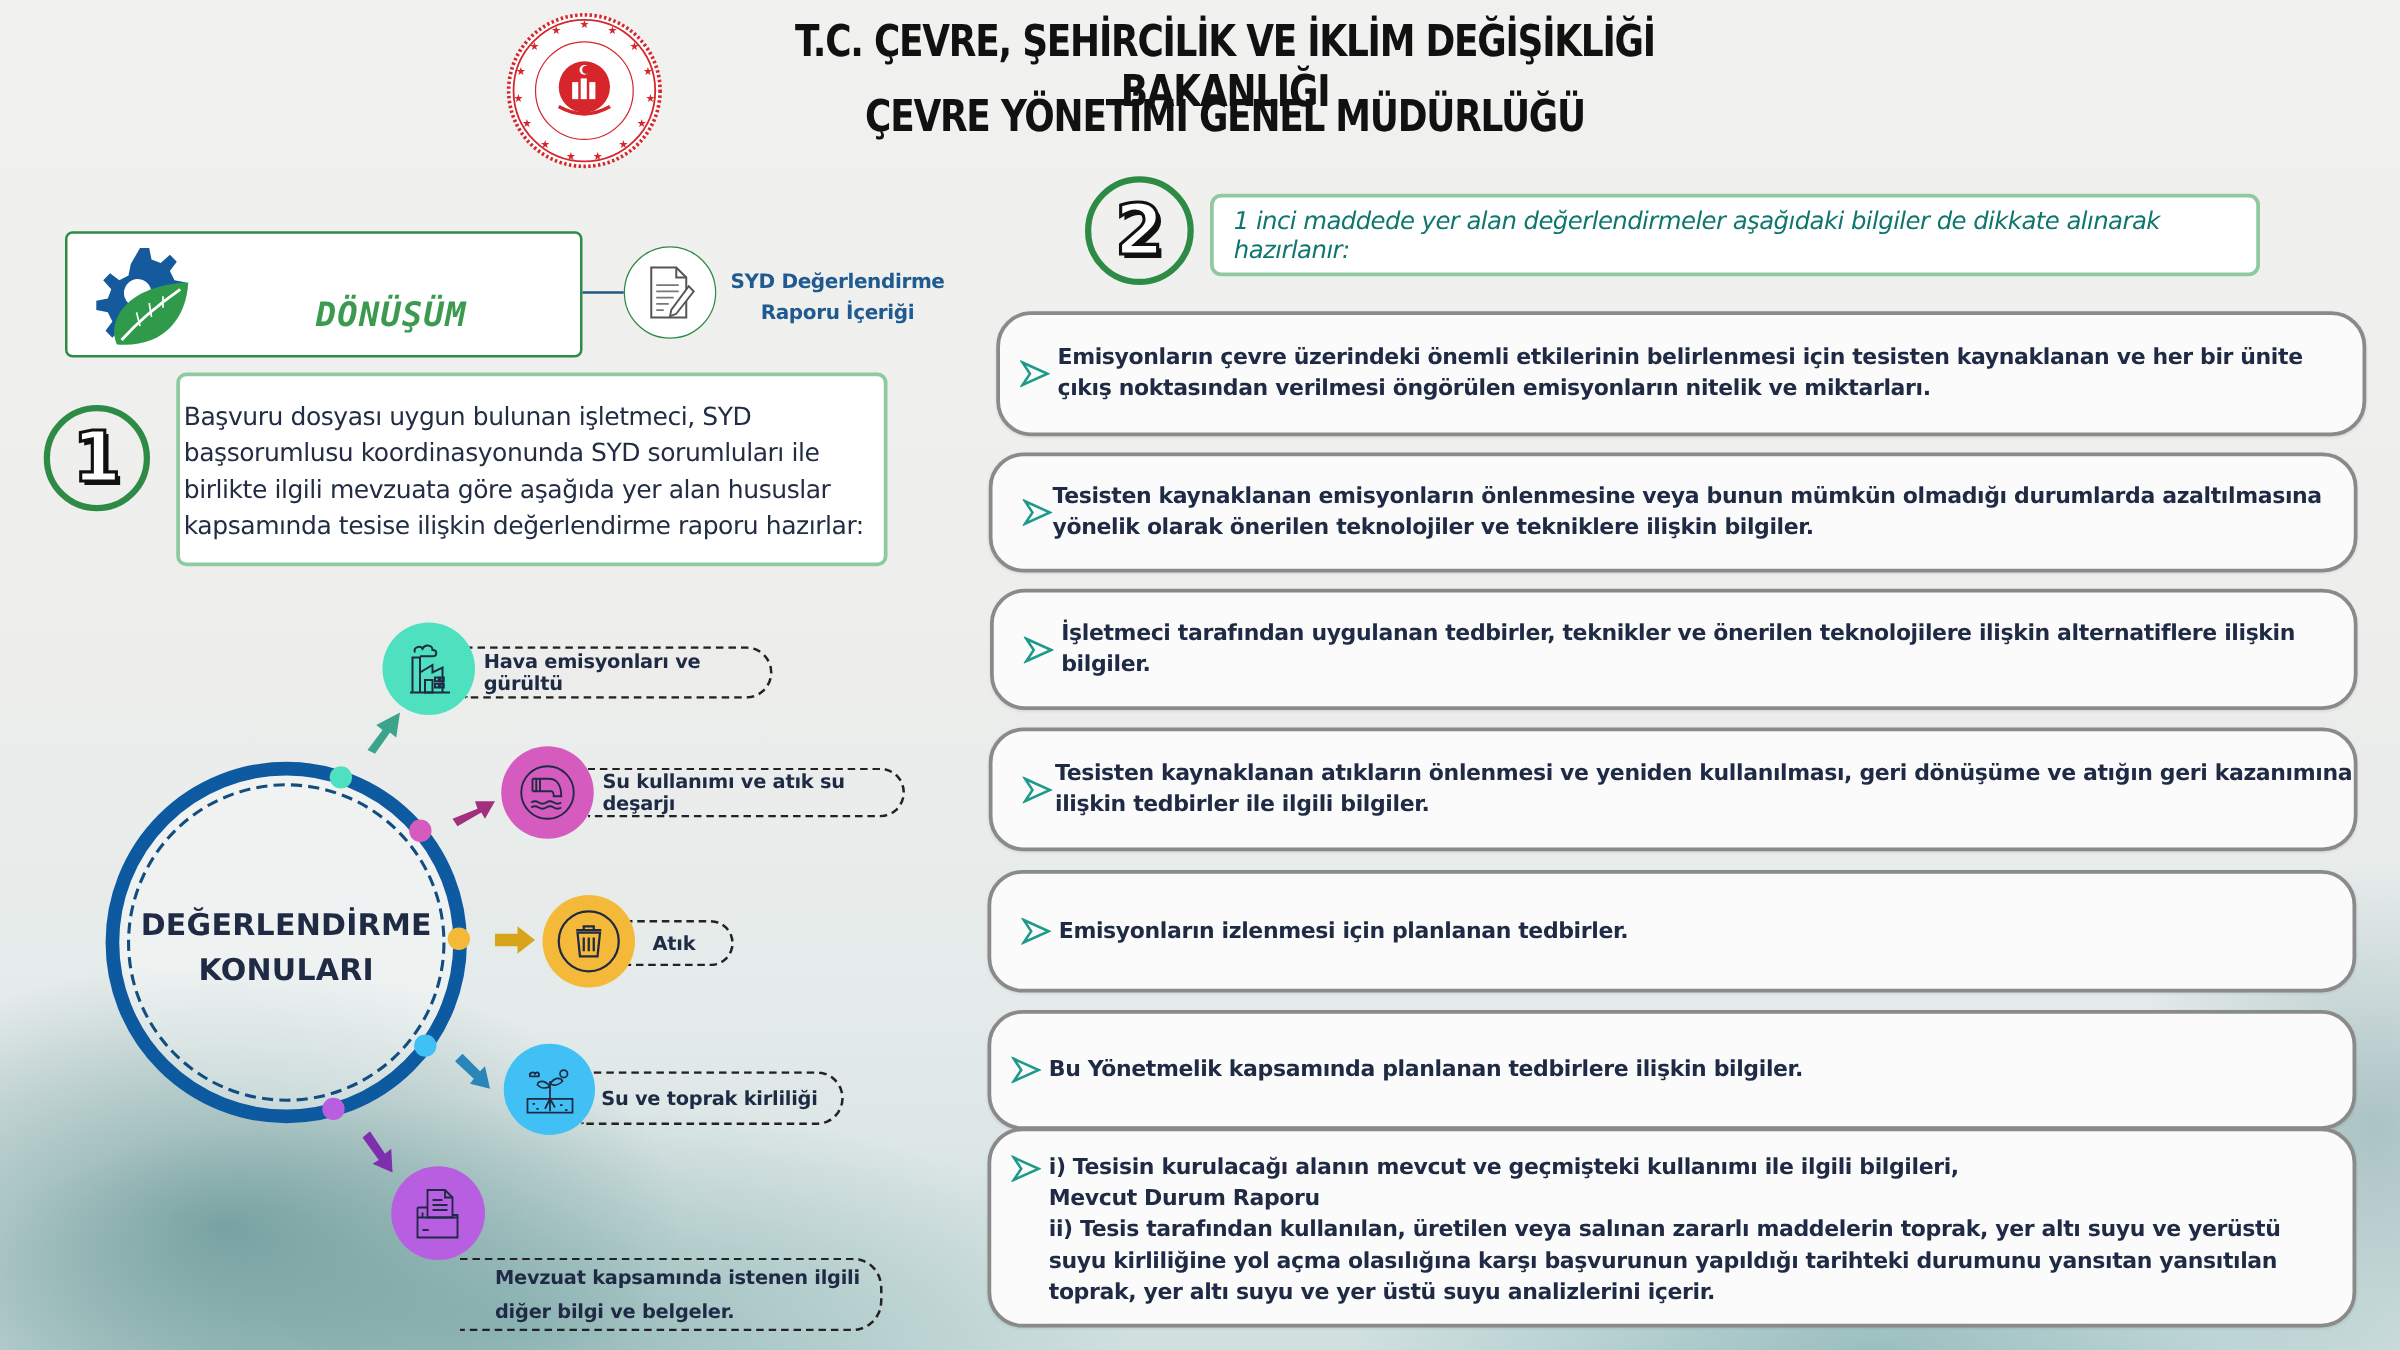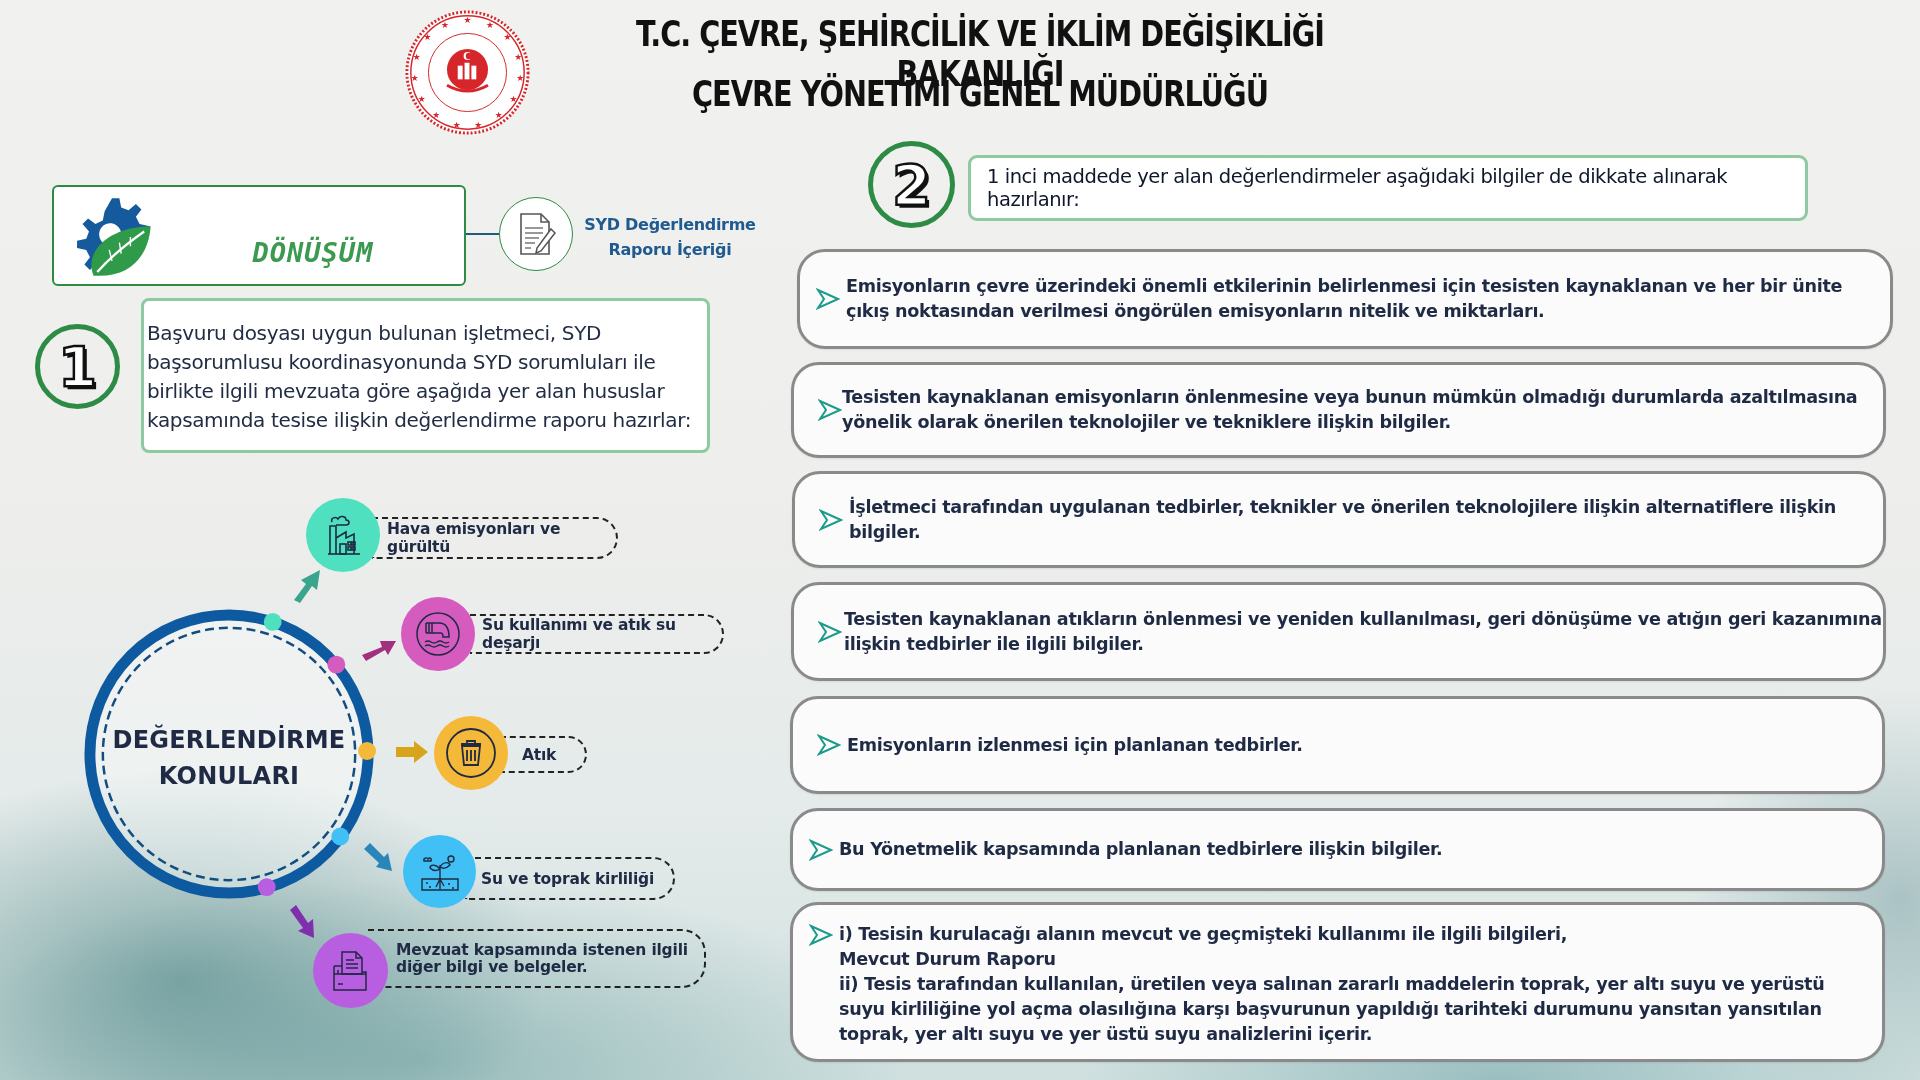--- a/index.html
+++ b/index.html
@@ -89,21 +89,21 @@
     position: absolute; border: 2px dashed #222; border-left: none; border-radius: 0 24px 24px 0;
     display: flex; align-items: center; font-weight: bold; color: #1f2a44; font-size: 15.5px; letter-spacing: -0.2px;
   }
   .arrow { position: absolute; }
 
   
   .header-2 {
     left: 968px; top: 155px; width: 840px; height: 66px;
     background: #fff; border: 3px solid #8ec9a0; border-radius: 9px;
     display: flex; align-items: center; padding-left: 16px;
-    font-size: 19.5px; color: #0f172a; letter-spacing: -0.45px;
+    font-size: 19.5px; color: #0f766e; letter-spacing: -0.45px; font-style: italic;
   }
   .info-box {
     position: absolute; background: #fbfbfb; border: 3px solid #8a8a8a; border-radius: 28px;
     display: flex; align-items: center; box-shadow: 0 1px 2px rgba(0,0,0,0.08);
   }
   .info-box .chev { flex: 0 0 auto; width: 24px; height: 22px; margin-right: 6px; }
   .info-box .txt { font-weight: bold; font-size: 17.6px; line-height: 25px; color: #1f2a44; letter-spacing: -0.3px; }
   .info-box.multi { align-items: flex-start; }
 </style>
 </head>
@@ -249,21 +249,21 @@
     <path d="M23 30 V16 M23 20 C18 14 13 16 13 19 C16 22 20 22 23 20 M23 18 C27 12 32 13 33 16 C30 19 26 20 23 18"></path>
     <path d="M5 30 H41 V41 H5 Z"></path>
       <path d="M23 30 L19 38 M23 30 L27 37 M23 30 V40"></path>
     <path d="M9 34 H11 M31 35 H33 M12 38 H14 M35 39 H37"></path>
   </svg>
 </div>
 
 <svg class="arrow" style="left:290px;top:905px" width="30" height="34" viewBox="0 0 30 34">
   <path d="M0 5 L6 0 L18 18 L23 14 L24 33 L8 26 L13 23 Z" fill="#7f2fae"></path>
 </svg>
-<div class="topic-pill" style="left:368px;top:929px;width:338px;height:59px;padding-left:28px;line-height:17px">
+<div class="topic-pill" style="left:368px;top:1006px;width:338px;height:59px;padding-left:28px;line-height:27px">
   <span>Mevzuat kapsamında istenen ilgili diğer bilgi ve belgeler.</span>
 </div>
 <div class="topic-circle" style="left:313px;top:933px;width:75px;height:75px;background:#b75fe0">
   <svg width="46" height="50" viewBox="0 0 46 50" fill="none" stroke="#1f2a44" stroke-width="1.5">
     <path d="M14 6 H28 L34 12 V28 H14 Z"></path>
       <path d="M28 6 V12 H34"></path>
       <path d="M18 14 H26 M18 18 H30 M18 22 H30"></path>
     <path d="M6 20 H14 M6 20 V44 H38 V26 H34"></path>
       <path d="M10 24 V28 M6 28 H38"></path>
       <path d="M10 38 H15"></path>
@@ -300,21 +300,21 @@
       <path d="M2 2 L22 11 L2 20 L8 11 Z" fill="none" stroke="#1d9a8a" stroke-width="2"></path>
     </svg>
   <span class="txt">Tesisten kaynaklanan atıkların önlenmesi ve yeniden kullanılması, geri dönüşüme ve atığın geri kazanımına ilişkin tedbirler ile ilgili bilgiler.</span>
 </div>
 <div class="info-box" style="left:790px;top:696px;width:1095px;height:98px;padding-left:24px">
   <svg class="chev" viewBox="0 0 24 22">
       <path d="M2 2 L22 11 L2 20 L8 11 Z" fill="none" stroke="#1d9a8a" stroke-width="2"></path>
     </svg>
   <span class="txt">Emisyonların izlenmesi için planlanan tedbirler.</span>
 </div>
-<div class="info-box" style="left:790px;top:808px;width:1095px;height:83px;padding-left:16px">
+<div class="info-box" style="left:790px;top:808px;width:1095px;height:96px;padding-left:16px">
   <svg class="chev" viewBox="0 0 24 22">
       <path d="M2 2 L22 11 L2 20 L8 11 Z" fill="none" stroke="#1d9a8a" stroke-width="2"></path>
     </svg>
   <span class="txt">Bu Yönetmelik kapsamında planlanan tedbirlere ilişkin bilgiler.</span>
 </div>
 <div class="info-box multi" style="left:790px;top:902px;width:1095px;height:160px;padding:17px 40px 0 16px">
   <svg class="chev" style="margin-top:2px" viewBox="0 0 24 22">
       <path d="M2 2 L22 11 L2 20 L8 11 Z" fill="none" stroke="#1d9a8a" stroke-width="2"></path>
     </svg>
   <div class="txt" style="line-height:25px">

